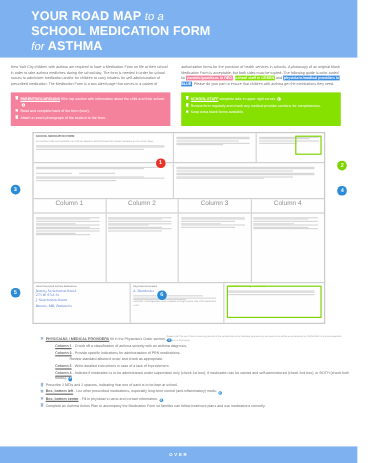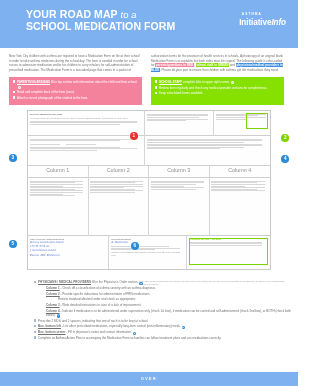--- a/index.html
+++ b/index.html
@@ -135,25 +135,22 @@
   }
 </style>
 </head>
 <body>
 
 <div class="page">
 
   <div class="header">
     <div class="hl1"><span>YOUR ROAD MAP</span> <span class="lite">to a</span></div>
     <div class="hl2">SCHOOL MEDICATION FORM</div>
-
-    <div class="logo">
-      <div class="logo-top">ASTHMA</div>
-      <div class="logo-main"><span>Initiative</span><i>Info</i></div>
-    </div>
+    <div class="hl3"><span class="ital">for</span> <span>ASTHMA</span></div>
+
   </div>
 
   <div class="intro">
     <div class="col">
       <div class="ptxt">New York City children with asthma are required to have a Medication Form on file at their school in order to take asthma medicines during the school day. The form is needed in order for school nurses to administer medication and/or for children to carry inhalers for self-administration of prescribed medication. The Medication Form is a two-sided page that comes in a packet of</div>
     </div>
     <div class="col">
       <div class="ptxt"><span>authorization forms for the provision of health services in schools. A photocopy of an original blank Medication Form is acceptable, but both sides must be copied. The following guide is color-coded for </span><span class="hl-pink">parents/guardians in RED</span><span>, </span><span class="hl-green">school staff in GREEN</span><span> and </span><span class="hl-blue">physicians/medical providers in BLUE</span><span>. Please do your part to ensure that children with asthma get the medications they need.</span></div>
     </div>
   </div>

